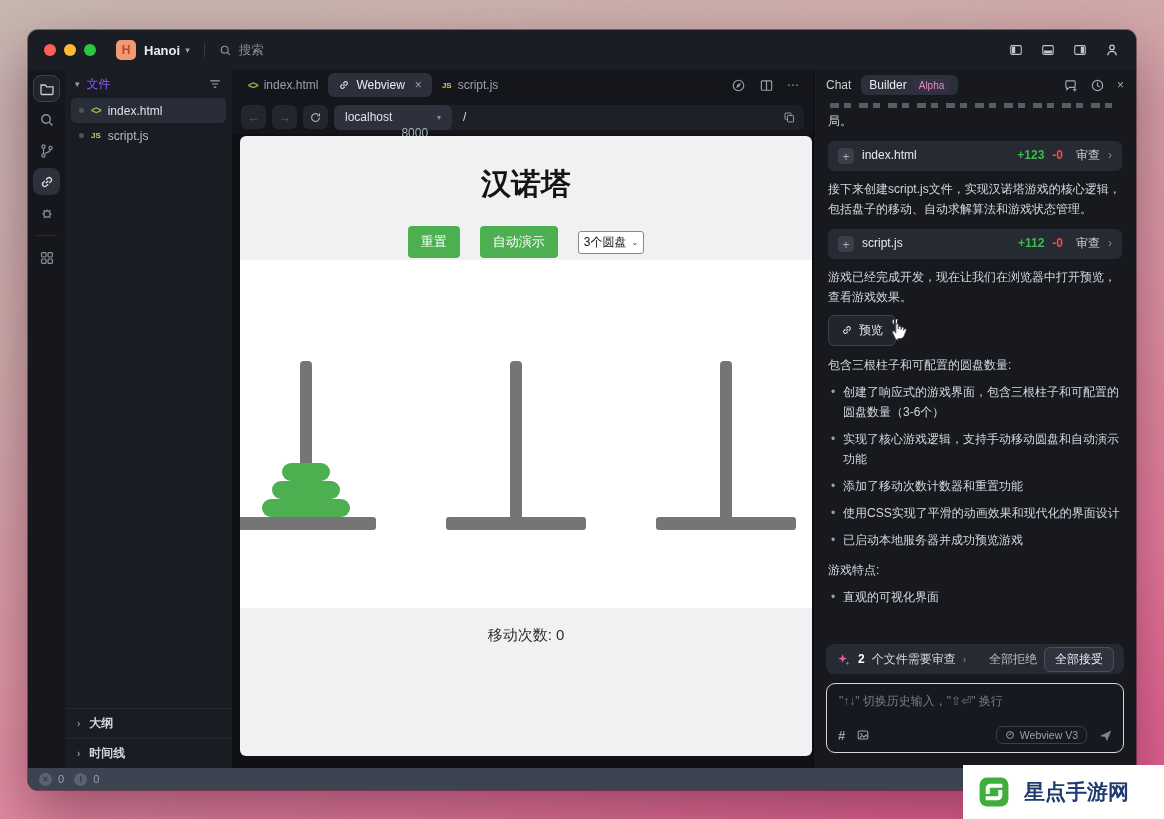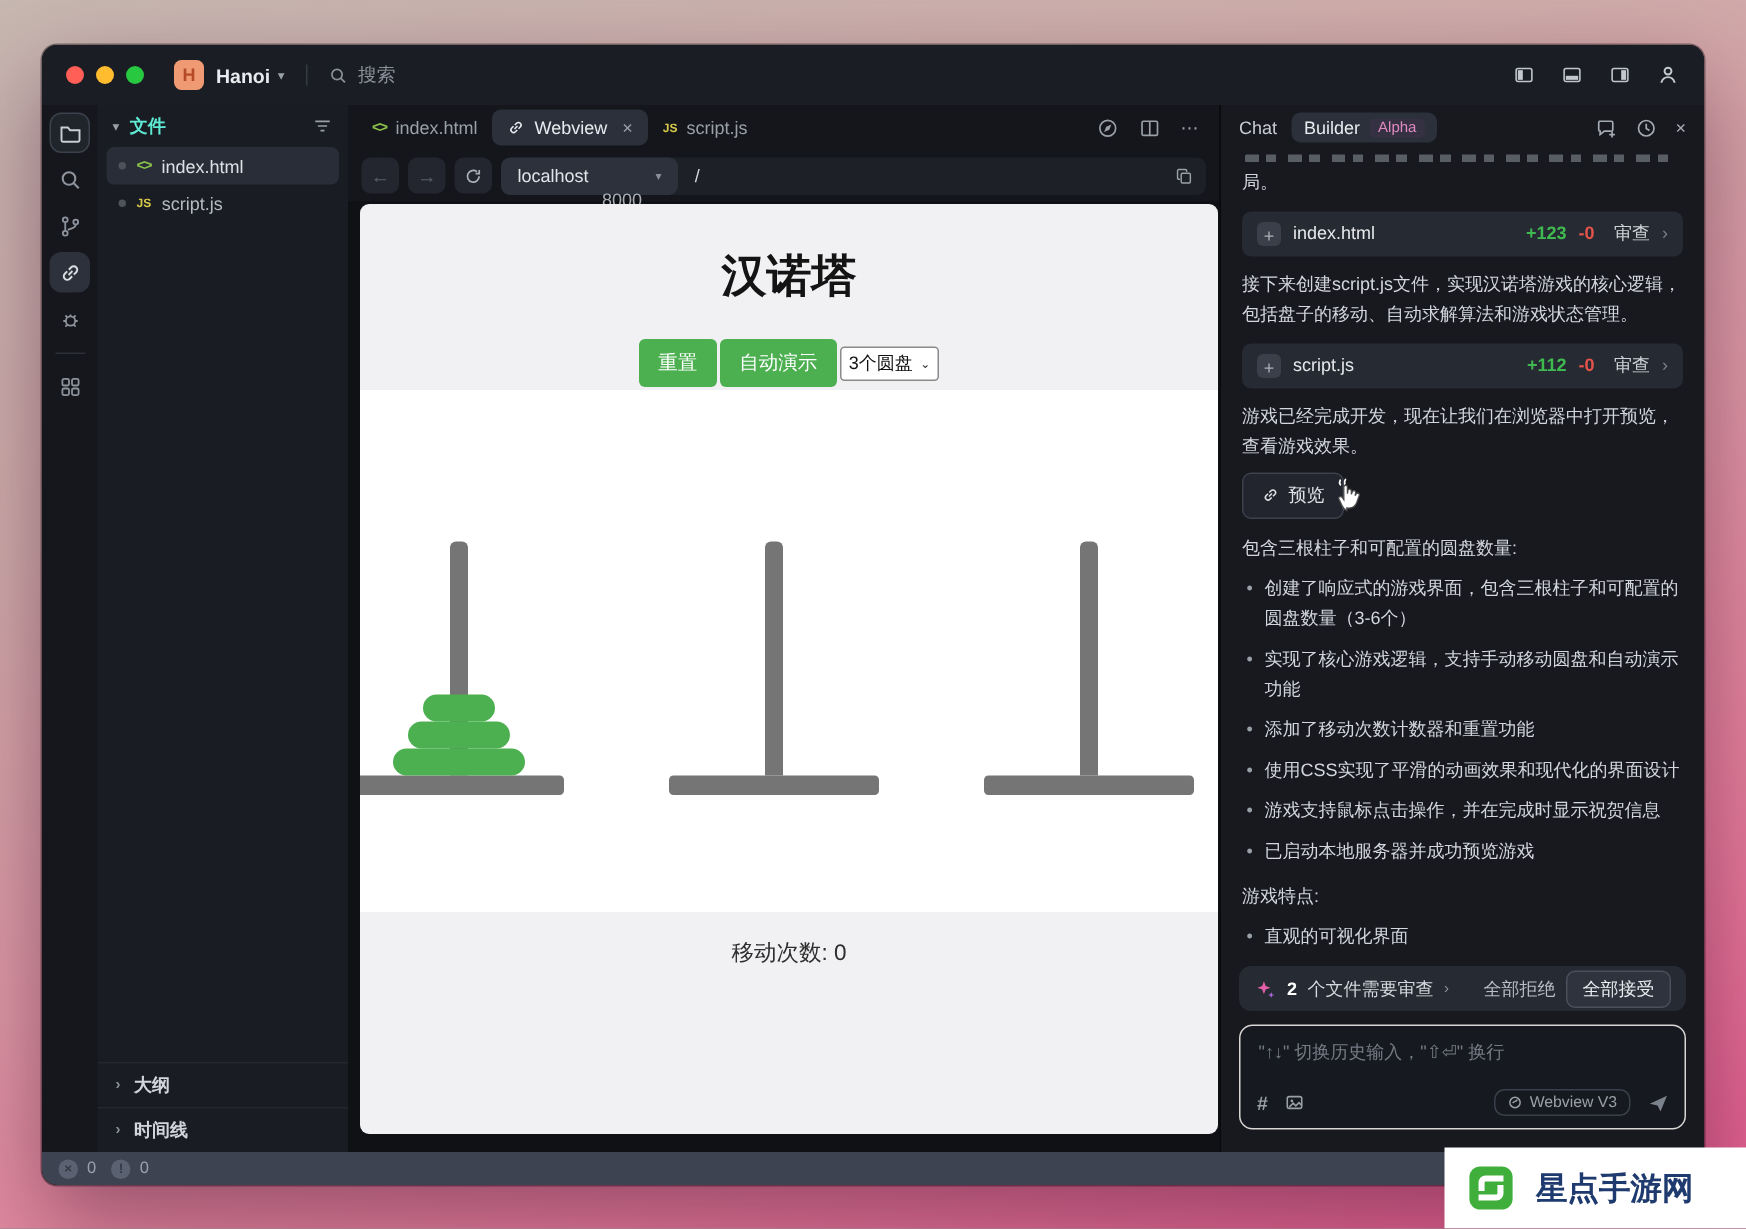--- a/index.html
+++ b/index.html
@@ -36,21 +36,21 @@
 
   .activitybar { width:37px; background:#15171c; display:flex; flex-direction:column; align-items:center; padding-top:5px; flex-shrink:0; }
   .ab-btn { width:27px; height:27px; display:grid; place-items:center; color:#8d939d; margin-bottom:4px; border-radius:8px; }
   .ab-btn.boxed { border:1px solid #3c424d; background:#20242b; color:#c9cdd4; }
   .ab-btn.active { background:#2c313b; color:#d9dce1; }
   .ab-sep { width:20px; height:1px; background:#2b2f37; margin:5px 0 8px; }
 
   .sidebar { width:167px; background:#191c22; display:flex; flex-direction:column; flex-shrink:0; }
   .sb-header { height:28px; display:flex; align-items:center; gap:7px; padding:0 10px; }
   .sb-header .chev { color:#9aa0a8; font-size:9px; }
-  .sb-header .lbl { font-weight:bold; color:#5eead4; }
+  .sb-header .lbl { font-weight:normal; color:#8b5cf6; }
   .sb-header .flt { margin-left:auto; color:#9aa0a8; }
   .file-row { height:25px; display:flex; align-items:center; gap:7px; margin:0 6px; padding-left:8px; border-radius:5px; color:#b6bbc3; }
   .file-row.selected { background:#282d37; color:#dde0e5; }
   .dot { width:5px; height:5px; border-radius:50%; background:#4d525b; flex-shrink:0; }
   .ic-code { color:#8bc34a; font-weight:bold; font-size:10px; letter-spacing:-1px; }
   .ic-js { color:#d8c84a; font-weight:bold; font-size:8px; }
   .sb-spacer { flex:1; }
   .side-row { height:30px; border-top:1px solid #24272e; display:flex; align-items:center; gap:9px; padding:0 12px; font-weight:bold; color:#d2d5db; }
   .side-row .chev { color:#8a909a; font-size:10px; }
 
@@ -68,21 +68,21 @@
   .url-seg { height:25px; background:#2c313b; border-radius:6px; display:flex; align-items:center; gap:9px; padding:0 11px; }
   .url-host { color:#e0e3e8; } .url-port { color:#aab0b8;margin-top:32px; }
   .url-seg .chev { color:#8a909a; font-size:8px; }
   .url-path { margin-left:11px; color:#d8dbe0; flex:1; }
   .url-copy { color:#9aa0a8; }
 
   
   .webview { width:572px; margin:2px 20px 12px 8px; flex:1; background:#f1f1f3; border-radius:6px;
     position:relative; overflow:hidden; color:#222; }
   .gv-title { text-align:center; margin-top:28px; font-size:30px; font-weight:bold; color:#141414; }
-  .gv-controls { display:flex; justify-content:center; align-items:center; gap:2px; margin-top:21px; }
+  .gv-controls { display:flex; justify-content:center; align-items:center; gap:20px; margin-top:21px; }
   .gv-btn { background:#4caf50; color:#fff; font-size:13px; border:none; border-radius:4px; padding:7px 13px; }
   .gv-select { background:#fff; border:1px solid #8a8a8a; border-radius:3px; font-size:12px; color:#111;
     padding:2px 5px; display:flex; align-items:center; gap:5px; }
   .gv-select .chev { font-size:8px; color:#333; }
   .gv-board { position:absolute; left:0; right:0; top:124px; height:348px; background:#ffffff; }
   .rod { position:absolute; width:12px; background:#757575; border-radius:4px 4px 0 0; top:101px; height:156px; }
   .base { position:absolute; height:13px; width:140px; background:#757575; border-radius:3px; top:257px; }
   .disk { position:absolute; height:18px; background:#4caf50; border-radius:10px; }
   .gv-moves { position:absolute; top:490px; left:0; right:0; text-align:center; font-size:15px; color:#2e2e2e; }
 
@@ -424,21 +424,20 @@
             </svg>
           </span>
         </div>
 
         <div class="msg">包含三根柱子和可配置的圆盘数量:</div>
         <ul class="bullets">
           <li>创建了响应式的游戏界面，包含三根柱子和可配置的圆盘数量（3-6个）</li>
           <li>实现了核心游戏逻辑，支持手动移动圆盘和自动演示功能</li>
           <li>添加了移动次数计数器和重置功能</li>
           <li>使用CSS实现了平滑的动画效果和现代化的界面设计</li>
-          <li>游戏支持鼠标点击操作，并在完成时显示祝贺信息</li>
           <li>已启动本地服务器并成功预览游戏</li>
         </ul>
         <div class="msg">游戏特点:</div>
         <ul class="bullets">
           <li>直观的可视化界面</li>
 
         </ul>
       </div>
 
       <div class="review-bar">

